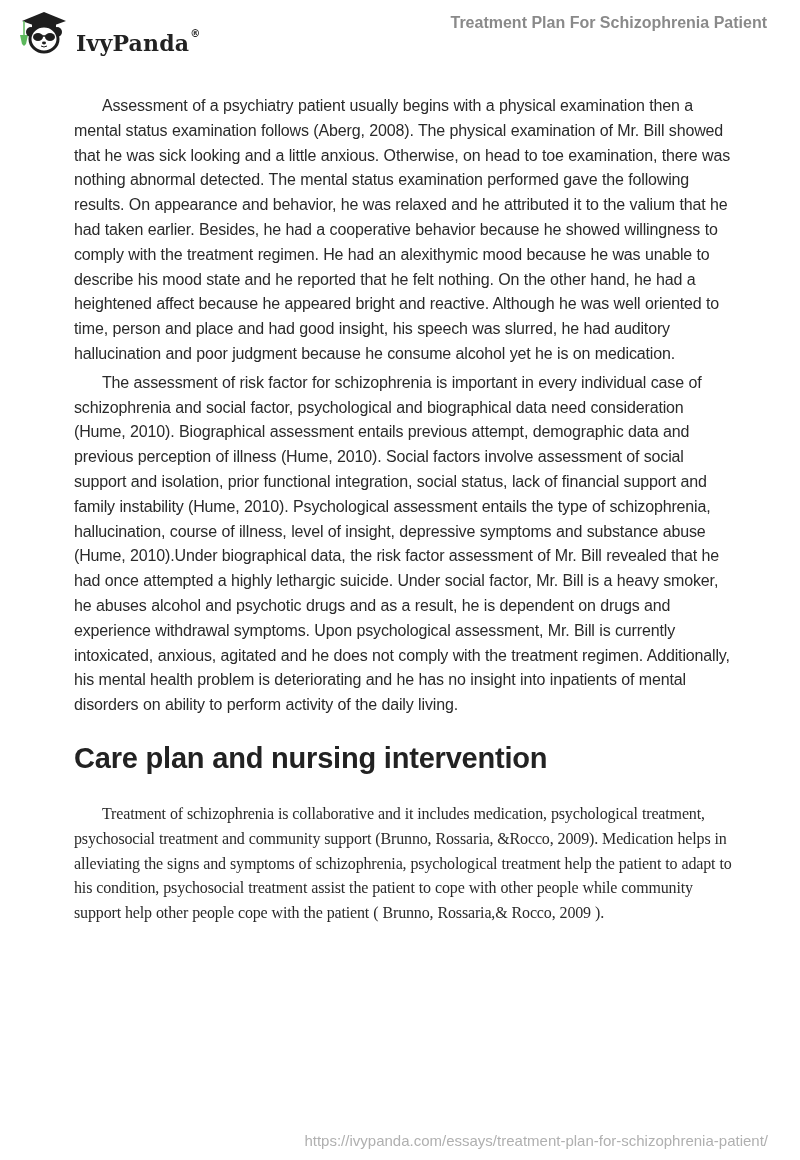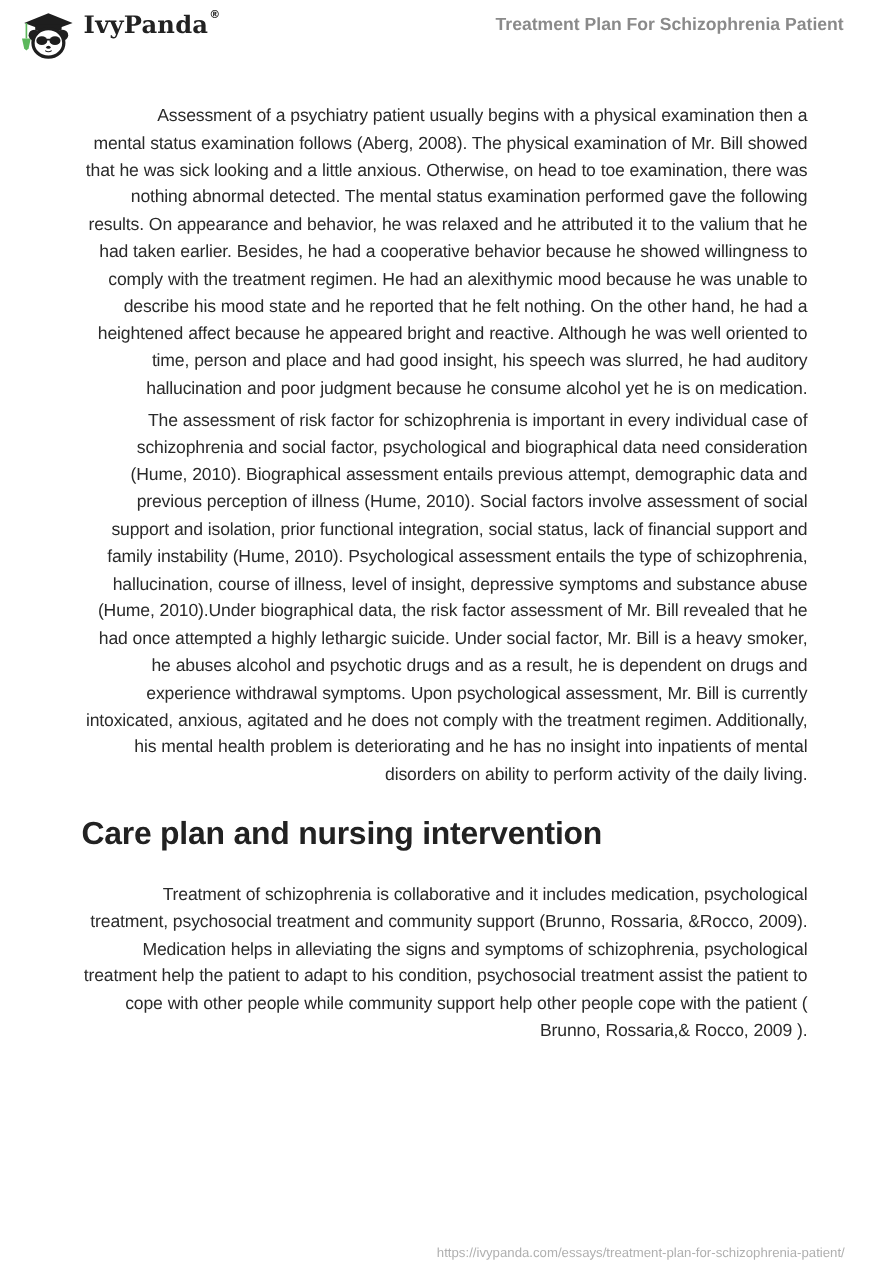--- a/index.html
+++ b/index.html
@@ -17,21 +17,21 @@
     }
     .header {
       position: absolute;
       left: 0; top: 0;
       width: 800px; height: 60px;
     }
     .logo {
       position: absolute;
       left: 16px; top: 8px;
       display: flex;
-      align-items: flex-start;
+      align-items: flex-end;
       height: 46px;
     }
     .logo-mark {
       width: 56px; height: 46px;
       position: relative;
     }
     .logo-text {
       font-family: "DejaVu Serif", serif;
       font-weight: bold;
       font-size: 22px;
@@ -71,31 +71,30 @@
       letter-spacing: -0.2px;
     }
     p {
       margin: 0;
       font-size: 16px;
       line-height: 24.8px;
       text-indent: 28px;
       color: #2a2a2a;
       letter-spacing: -0.15px;
       word-spacing: 0.2px;
-      text-align: right;
     }
     .h-assess { margin-top: 0; }
     .p1 { margin-top: 24px; }
     .p2 { margin-top: 4px; }
     .h-care { margin-top: 20px; }
-    .p3 { margin-top: 24px; }
+    .p3 { margin-top: 24px; font-family: Liberation Serif, serif; }
     .footer-url {
       position: absolute;
       right: 32px; top: 1132px;
-      font-size: 12px;
+      font-size: 15px;
       color: #b0b0b0;
     }
   </style>
 </head>
 <body>
 
 <div class="header">
   <div class="logo">
     <div class="logo-mark">
       <svg width="56" height="46" viewBox="0 0 56 46">

